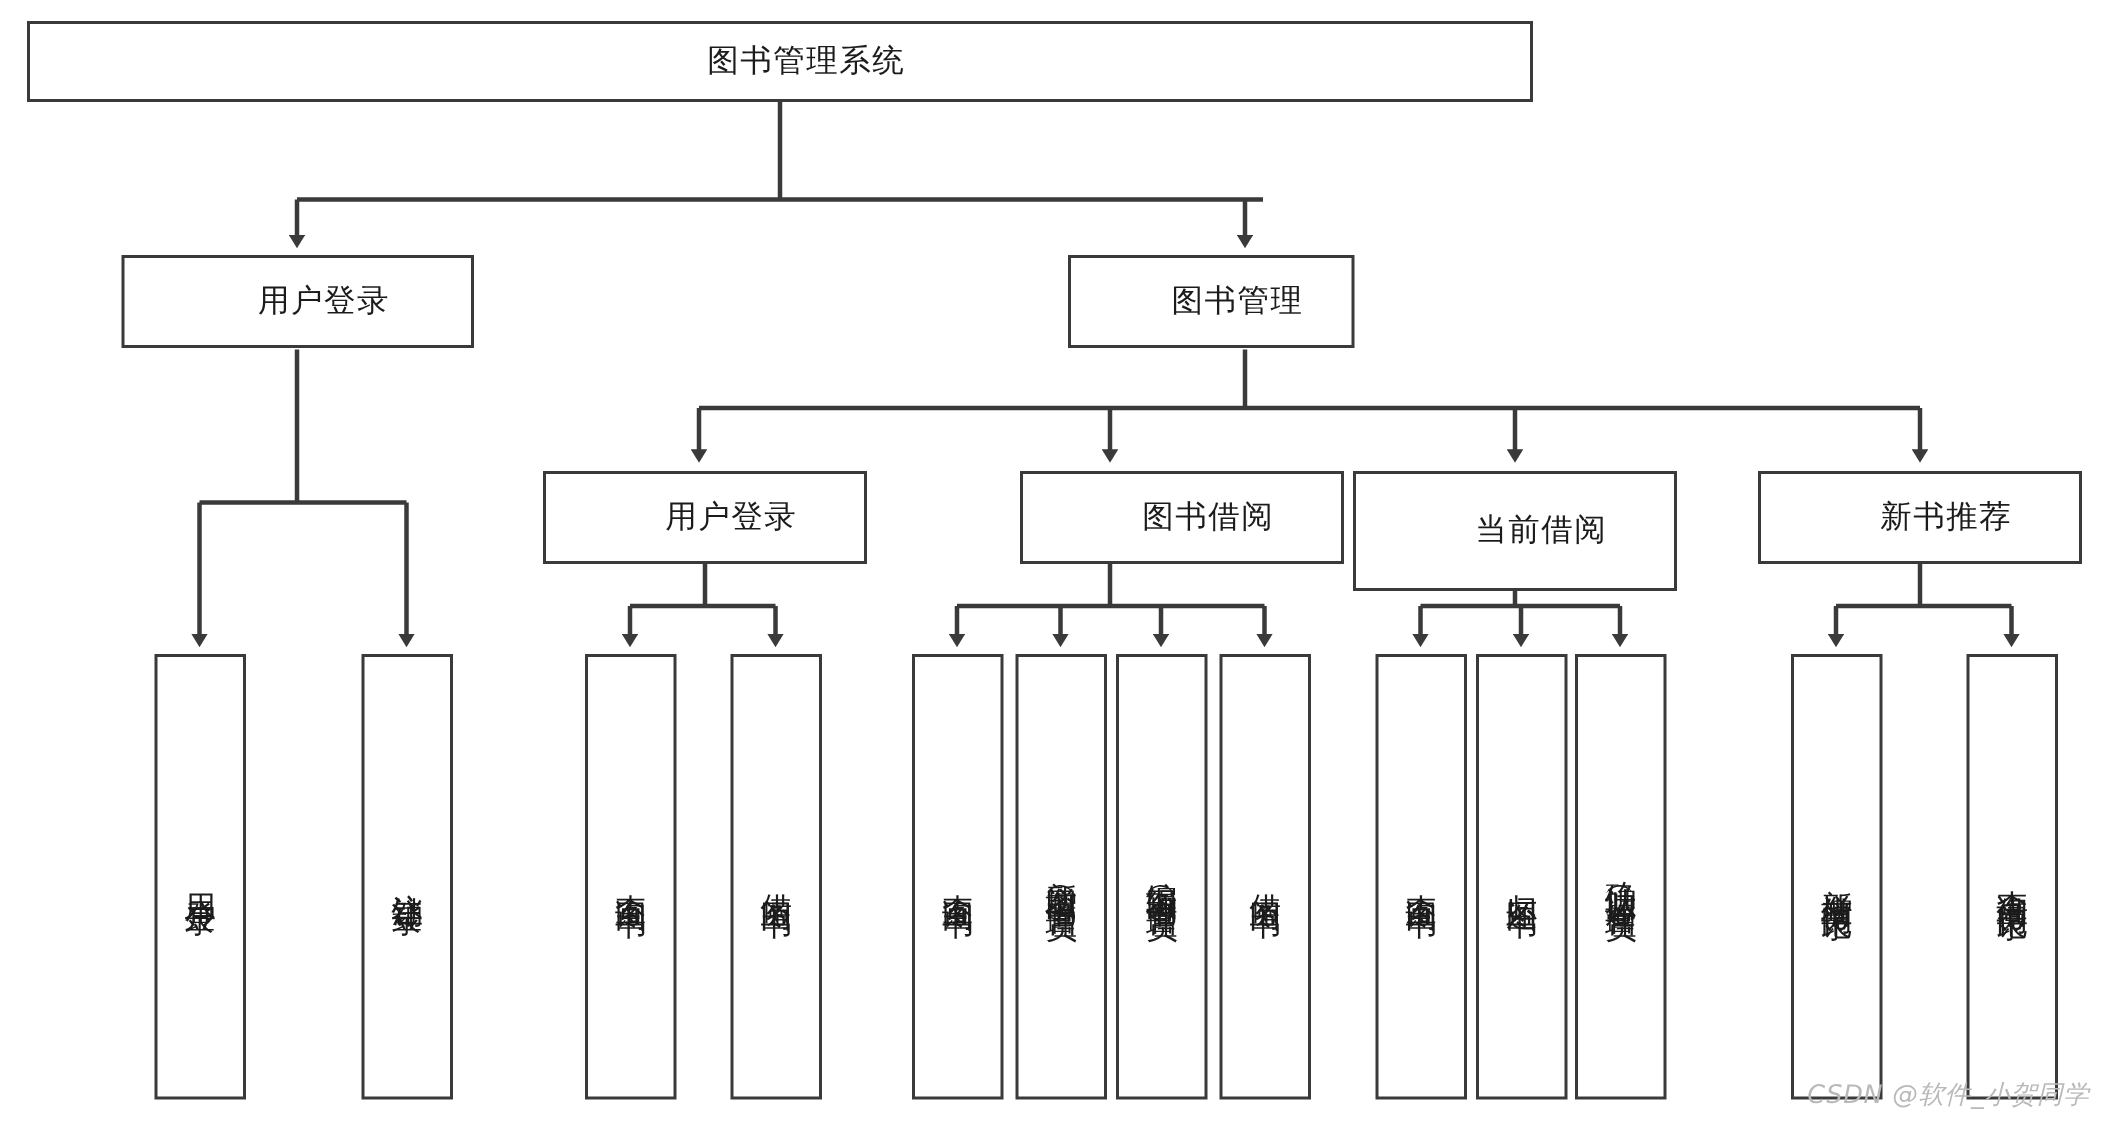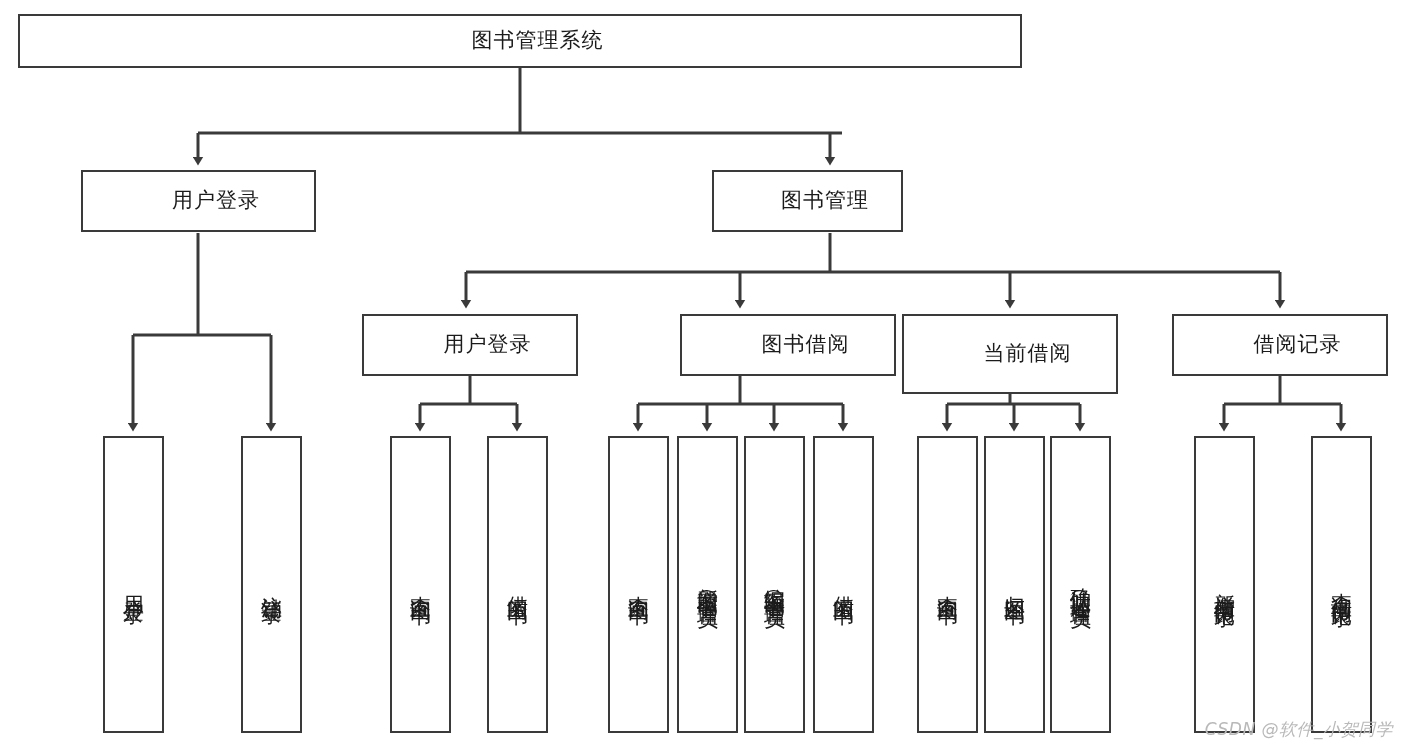--- a/index.html
+++ b/index.html
@@ -136,21 +136,21 @@
   <div class="node horiz" style="left:362px; top:314px; width:216px; height:62px;">
     <span class="txt">用户登录</span>
   </div>
   <div class="node horiz" style="left:632px; top:314px; width:216px; height:62px;margin-left:48px;">
     <span class="txt">图书借阅</span>
   </div>
   <div class="node horiz" style="left:902px; top:314px; width:216px; height:80px;">
     <span class="txt">当前借阅</span>
   </div>
   <div class="node horiz" style="left:1172px; top:314px; width:216px; height:62px;">
-    <span class="txt">借阅记录</span>
+    <span class="txt">新书推荐</span>
   </div>
 
   <div class="node vert" style="left:103px; top:436px; width:61px; height:297px;">
     <span class="txt">用户登录</span>
   </div>
   <div class="node vert" style="left:241px; top:436px; width:61px; height:297px;">
     <span class="txt">注销登录</span>
   </div>
 
   <div class="node vert" style="left:390px; top:436px; width:61px; height:297px;">

